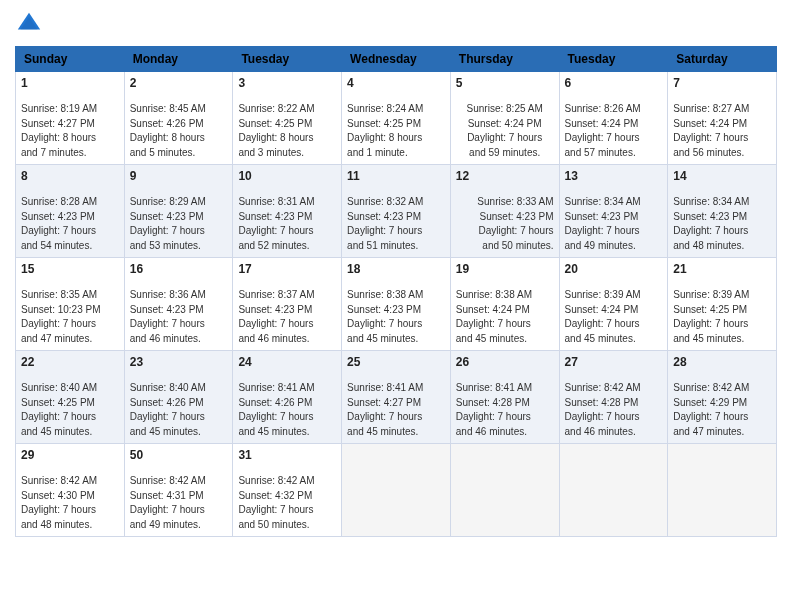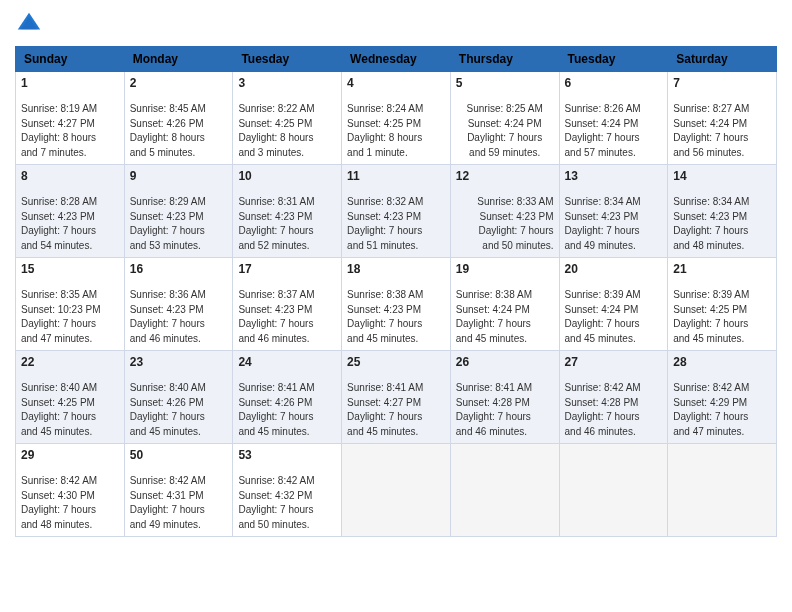--- a/index.html
+++ b/index.html
@@ -343,21 +343,21 @@
 and 48 minutes.</div>
           </td>
           <td>
             <span class="day-num">50</span>
             <div class="day-detail" style="white-space: pre-line;">Sunrise: 8:42 AM
 Sunset: 4:31 PM
 Daylight: 7 hours
 and 49 minutes.</div>
           </td>
           <td>
-            <span class="day-num">53</span>
+            <span class="day-num">31</span>
             <div class="day-detail" style="white-space: pre-line;">Sunrise: 8:42 AM
 Sunset: 4:32 PM
 Daylight: 7 hours
 and 50 minutes.</div>
           </td>
           <td class="empty-cell"></td>
           <td class="empty-cell"></td>
           <td class="empty-cell"></td>
           <td class="empty-cell"></td>
         </tr>

